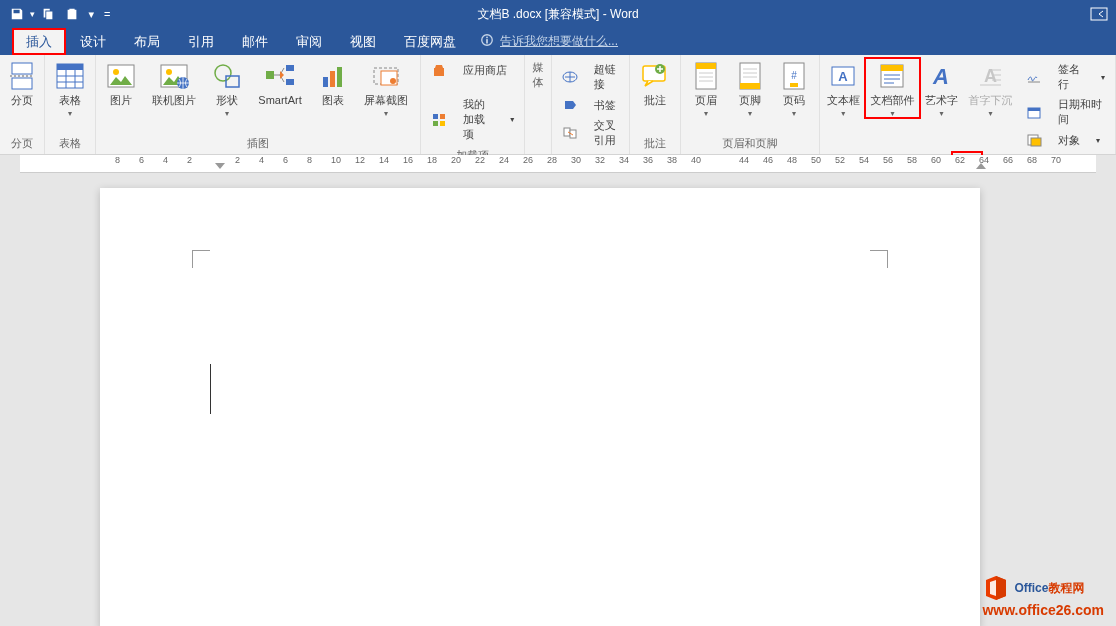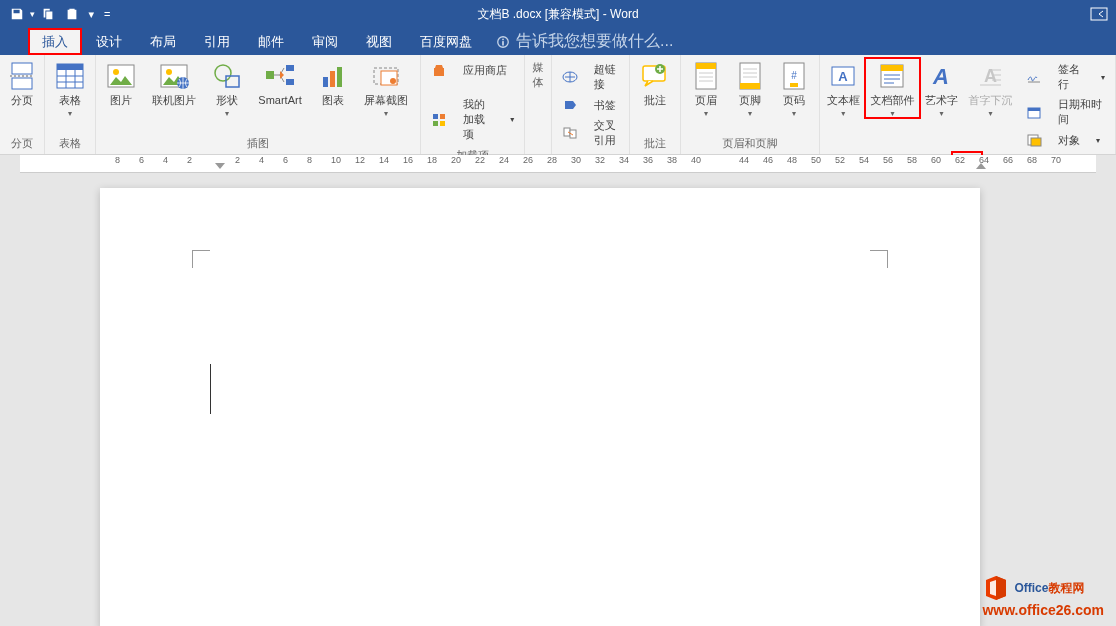--- a/index.html
+++ b/index.html
@@ -5,25 +5,25 @@
     * { margin: 0; padding: 0; box-sizing: border-box; font-family: "Microsoft YaHei", "Segoe UI", sans-serif; }
     body { background: #e6e6e6; width: 1116px; height: 626px; overflow: hidden; position: relative; }
     
     .titlebar { background: #2b579a; height: 28px; display: flex; align-items: center; color: white; font-size: 12px; position: relative; }
     .qat { display: flex; align-items: center; gap: 2px; padding-left: 6px; }
     .qat-btn { width: 22px; height: 22px; display: flex; align-items: center; justify-content: center; color: white; }
     .qat-btn svg { width: 14px; height: 14px; fill: white; }
     .title-text { position: absolute; left: 50%; transform: translateX(-50%); }
     .win-controls { position: absolute; right: 8px; display: flex; gap: 8px; }
     
-    .tabs { background: #2b579a; height: 27px; display: flex; align-items: center; padding-left: 28px; }
+    .tabs { background: #2b579a; height: 27px; display: flex; align-items: center; padding-left: 12px; }
     .tab { color: white; font-size: 13px; padding: 0 14px; height: 27px; display: flex; align-items: center; cursor: pointer; }
     .tab.active { background: #f3f3f3; color: #2b579a; }
     .tab.highlighted { outline: 2px solid #ff0000; outline-offset: -2px; }
-    .tellme { display: flex; align-items: center; color: #c5d4e8; font-size: 16px; margin-left: 10px; gap: 6px; }
+    .tellme { display: flex; color: #c5d4e8; font-size: 12px; margin-left: 10px; gap: 6px; text-decoration: underline; }
     
     .ribbon { background: #f3f3f3; height: 100px; display: flex; border-bottom: 1px solid #d4d4d4; }
     .group { display: flex; flex-direction: column; border-right: 1px solid #e1e1e1; padding: 3px 4px 0; }
     .group-content { display: flex; flex: 1; align-items: flex-start; gap: 2px; }
     .group-label { text-align: center; font-size: 11px; color: #666; padding: 2px 0 3px; }
     .group-label.highlighted { outline: 2px solid #ff0000; outline-offset: -1px; }
     
     .big-btn { display: flex; flex-direction: column; align-items: center; justify-content: flex-start; width: 42px; padding: 2px 2px 0; cursor: pointer; }
     .big-btn.wide { width: 60px; }
     .big-btn.narrow { width: 36px; }

